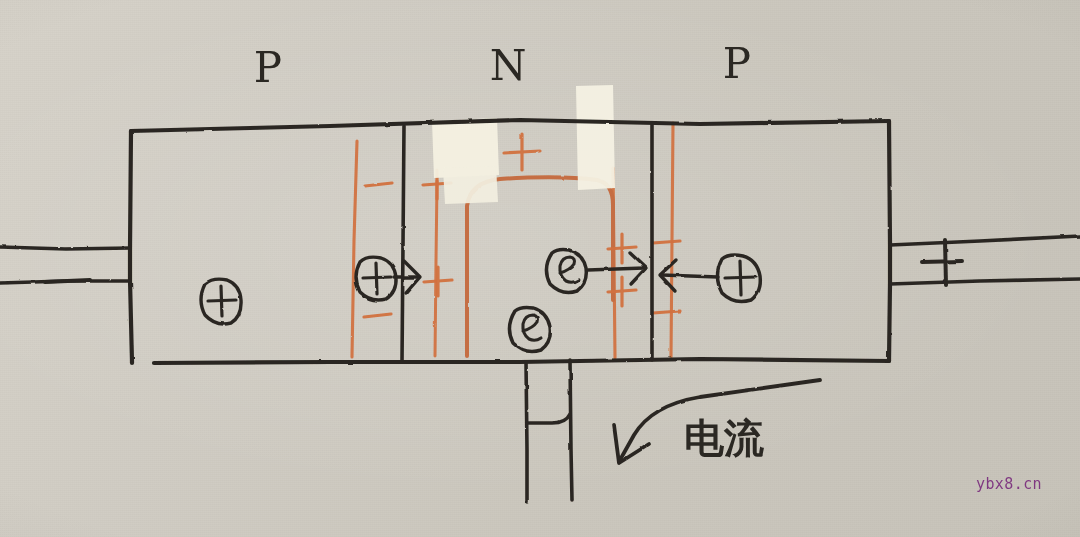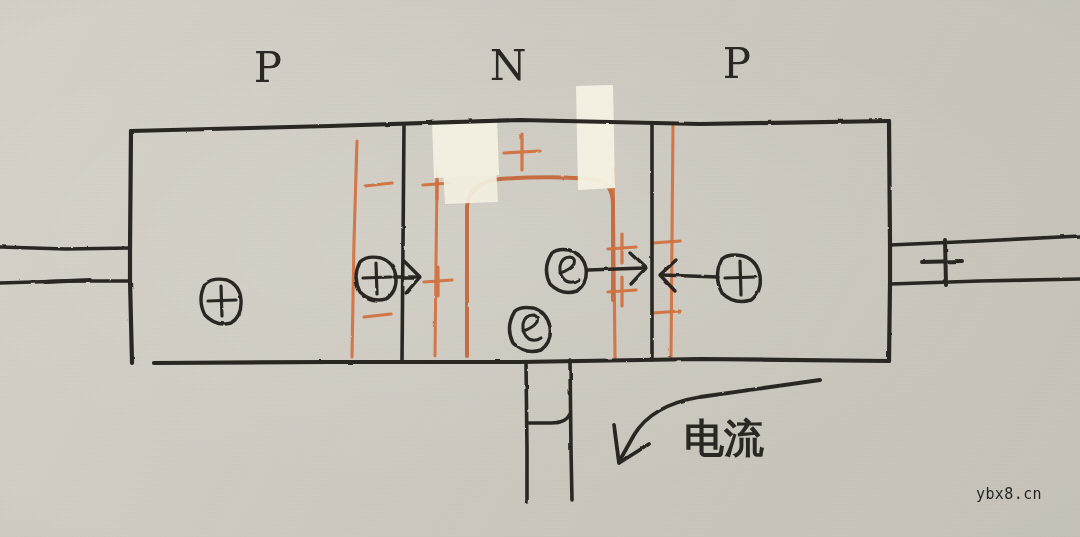--- a/index.html
+++ b/index.html
@@ -19,23 +19,23 @@
       linear-gradient(118deg,#d6d2c9 0%,#d0ccc3 28%,#cbc7bd 58%,#c7c3b9 100%);
   }
   .paper:after{
     content:"";position:absolute;inset:0;opacity:.30;
     background-image:
       repeating-linear-gradient(0deg, rgba(0,0,0,.022) 0 1px, rgba(255,255,255,.018) 1px 2px),
       repeating-linear-gradient(90deg, rgba(0,0,0,.016) 0 1px, rgba(255,255,255,.014) 1px 2px);
   }
   svg{position:absolute;left:0;top:0;}
   .wm{
-    position:absolute;right:38px;bottom:34px;
+    position:absolute;right:38px;bottom:44px;
     font-family:"DejaVu Sans Mono", monospace;
-    font-size:15px;color:#000000;letter-spacing:.4px;
+    font-size:15px;color:#701a75;letter-spacing:.4px;
     opacity:.82;white-space:nowrap;
   }
   .cn{font-family:"DejaVu Sans", sans-serif;}
 </style>
 </head>
 <body>
 
 <div id="stage">
 
   <div class="paper"></div>

